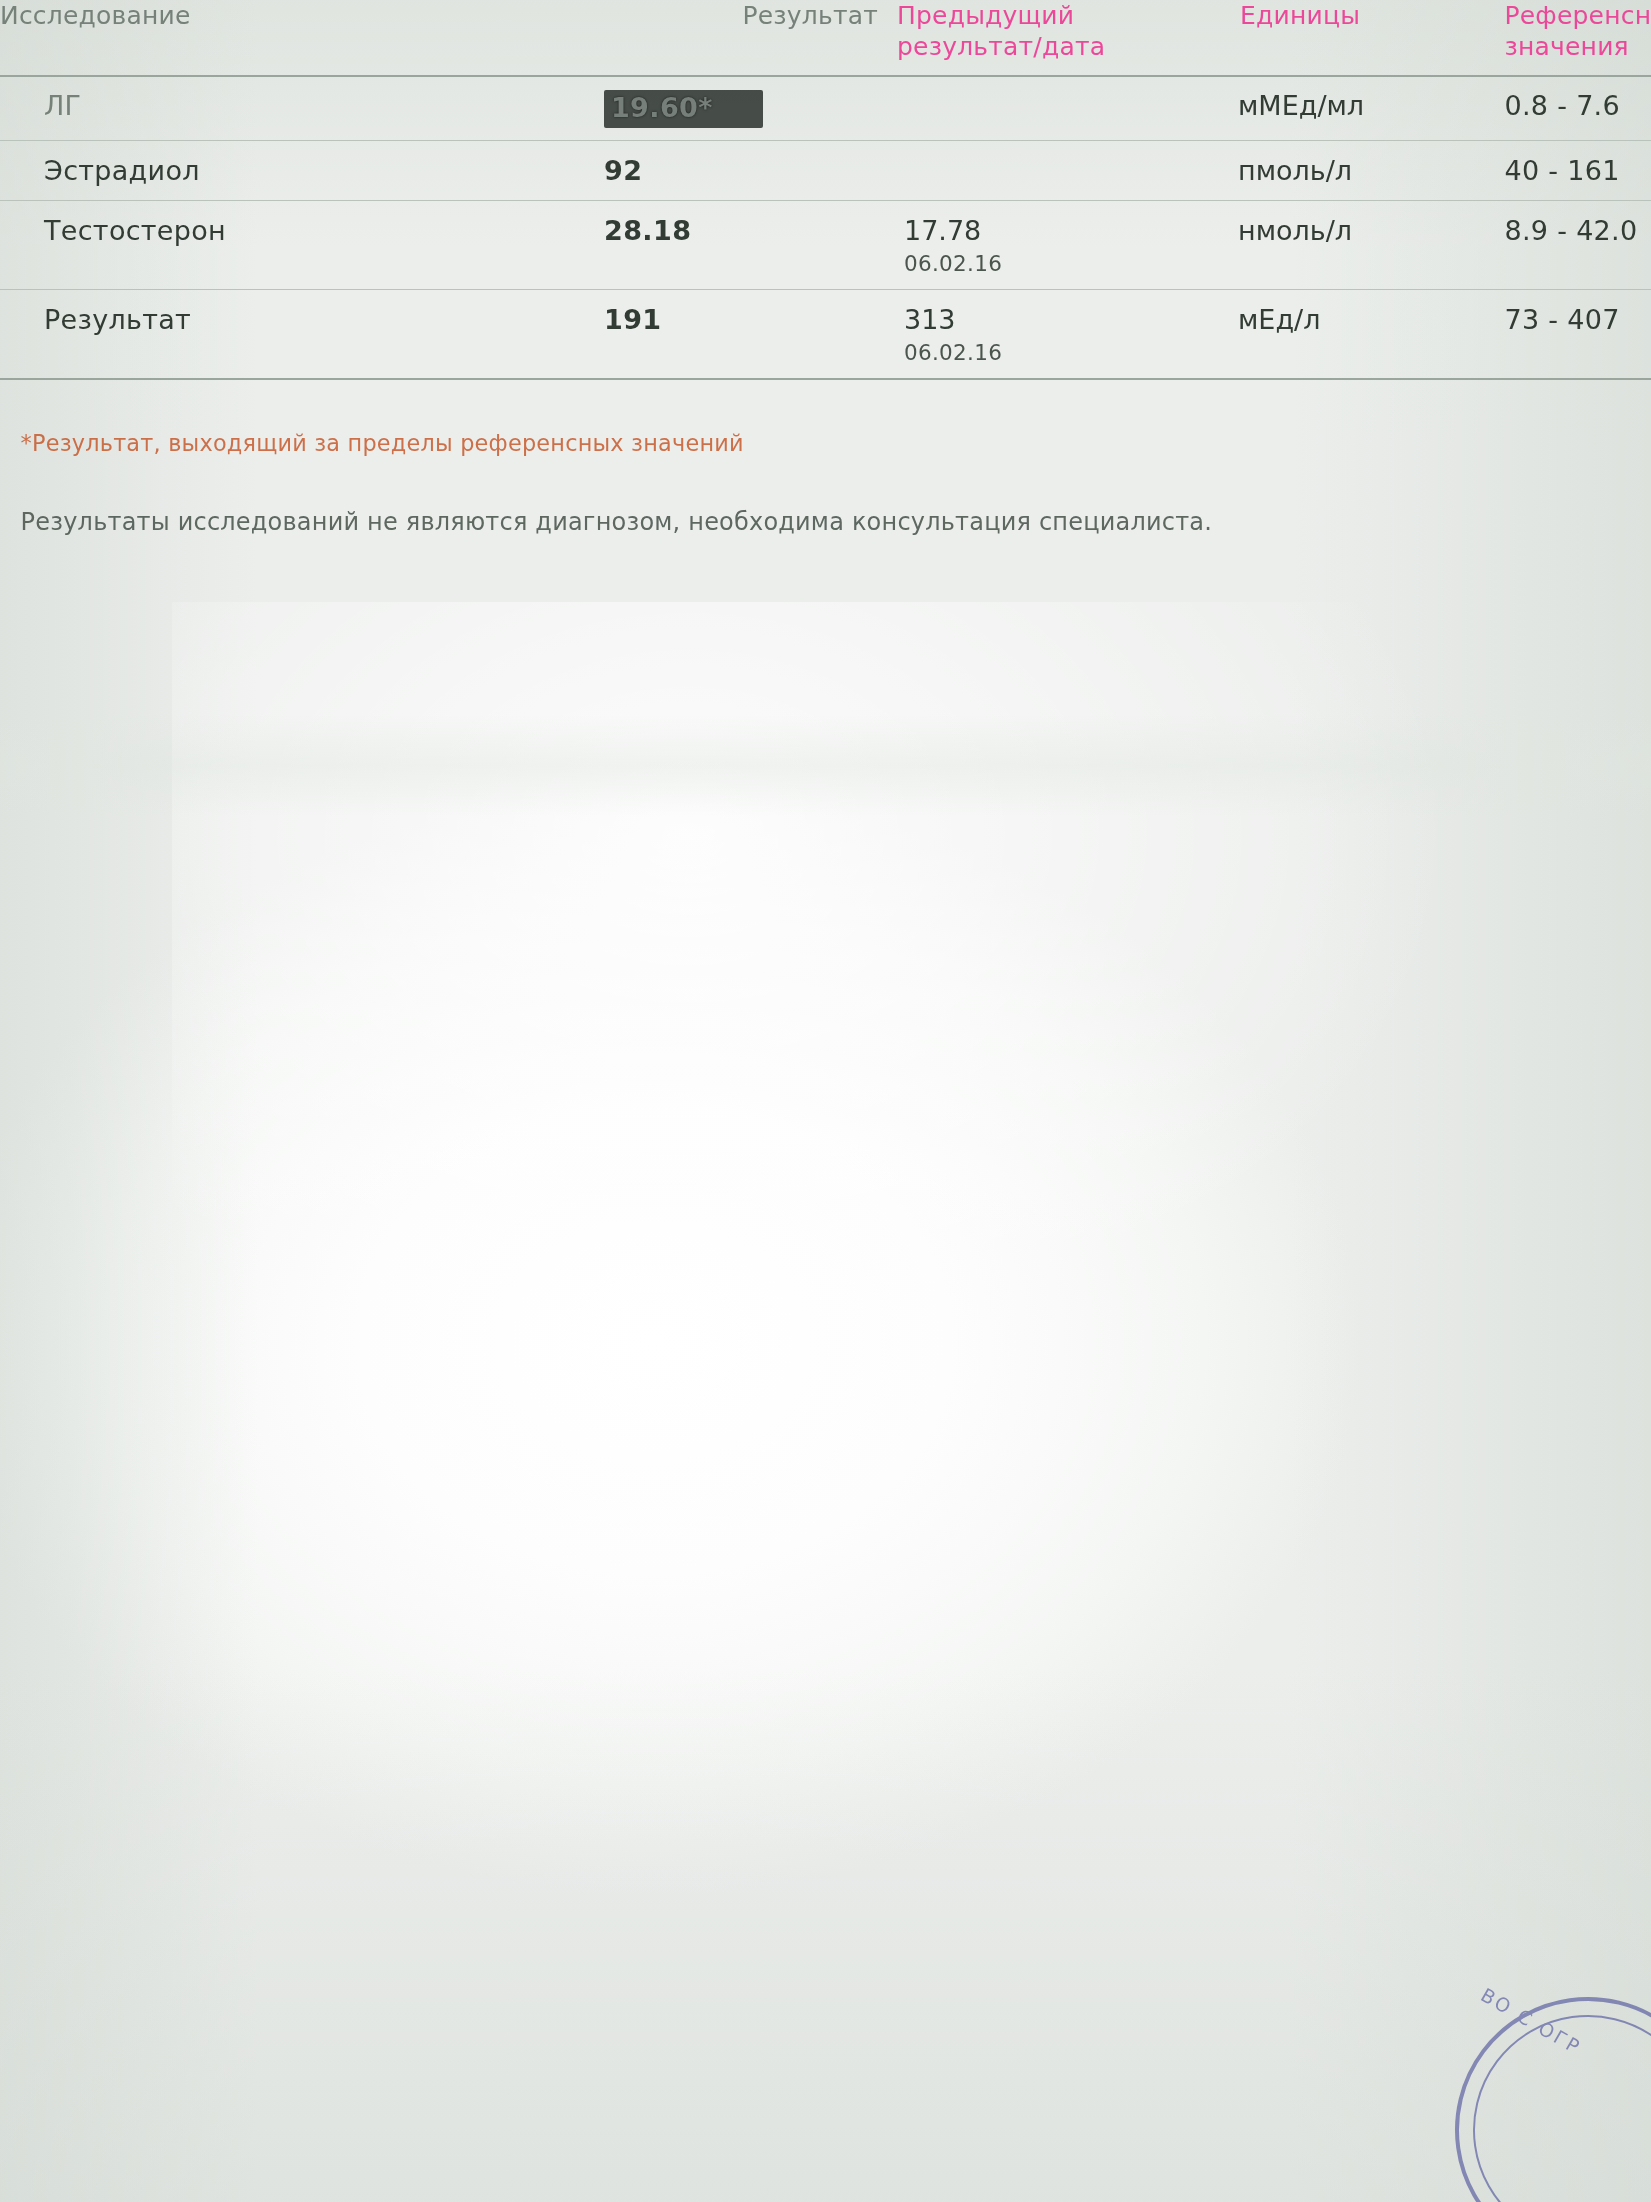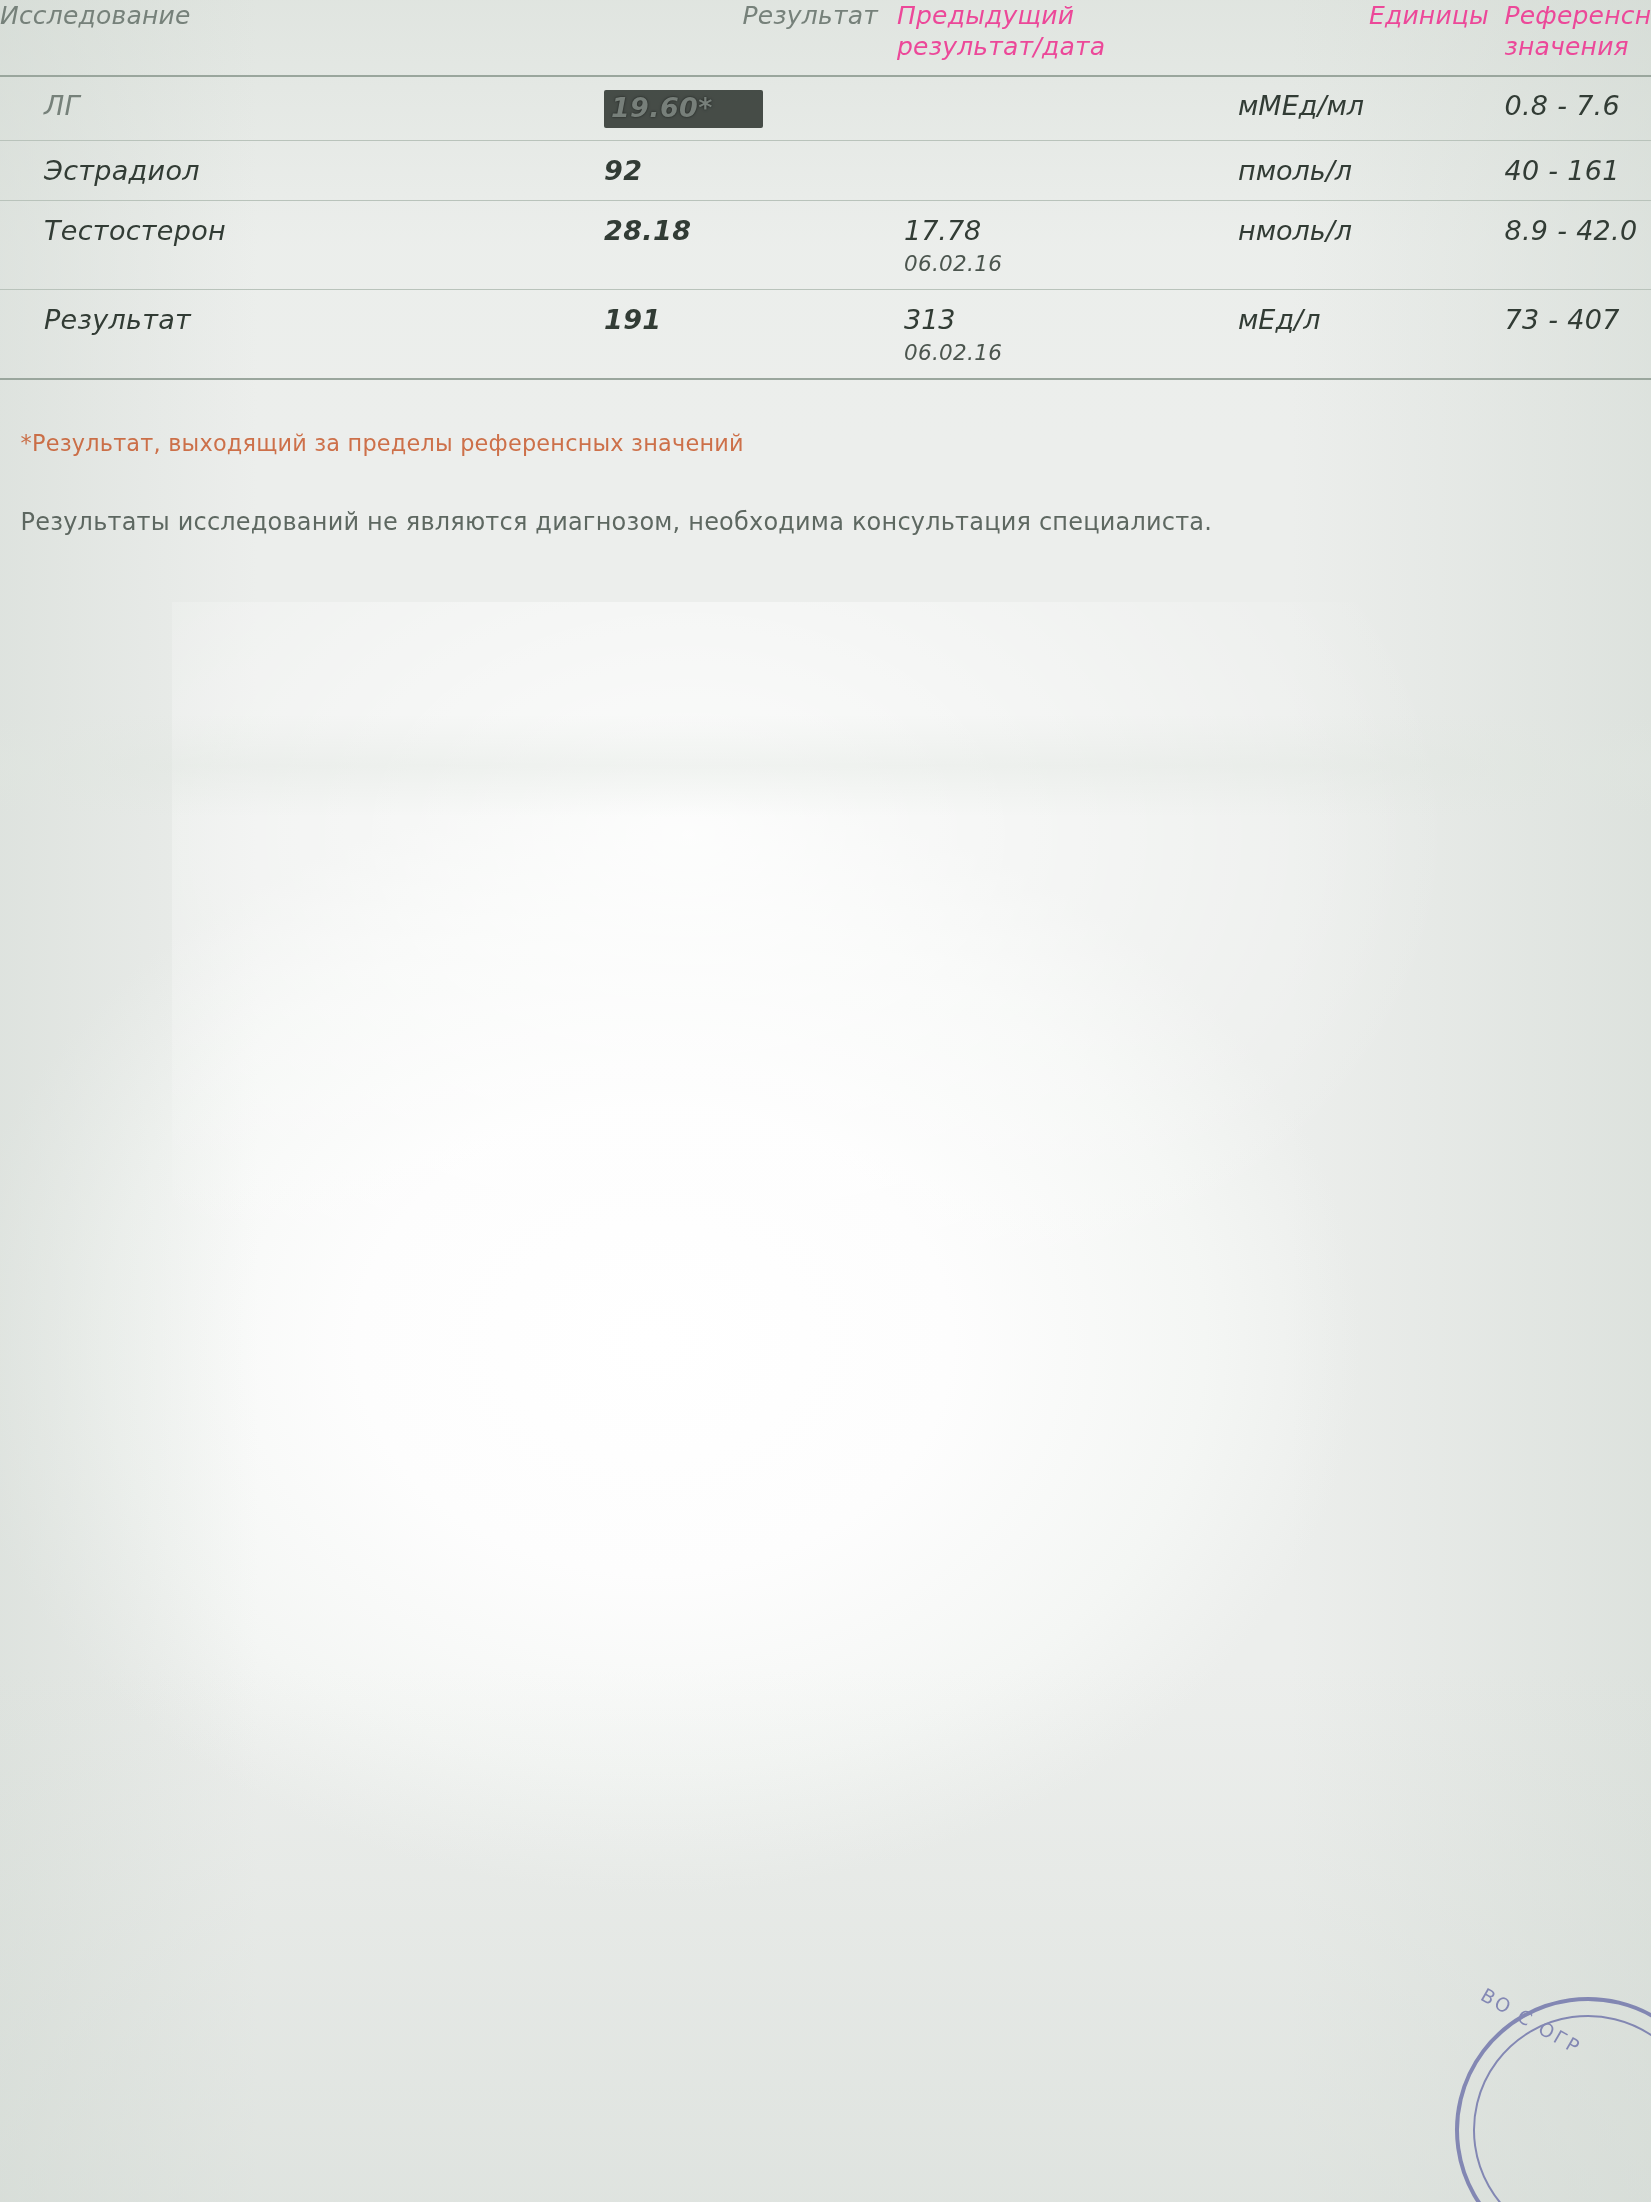--- a/index.html
+++ b/index.html
@@ -53,21 +53,20 @@
     background: linear-gradient(180deg, rgba(255,255,255,0) 0%, rgba(224,230,224,.38) 50%, rgba(255,255,255,0) 100%);
   }
 
   
   #report {
     position: absolute;
     left: 0;
     top: 0;
     width: 1356px;
     color: #2d3630;
-    font-style: italic;
   }
   table.results {
     width: 1635px;
     margin: 0;
     border-collapse: collapse;
     table-layout: fixed;
   }
   table.results col.c0 { width: 551px; }
   table.results col.c1 { width: 327px; }
   table.results col.c2 { width: 336px; }
@@ -80,21 +79,21 @@
     color: #ec4899;
     text-align: left;
     padding: 6.9px 0 12px 0;
     vertical-align: top;
     line-height: 1.25;
     letter-spacing: 0.2px;
   }
   thead th.cut { padding-top: 0; }
   thead th.res { padding-left: 53px; text-align: right; }
   thead th.prev { padding-left: 19px; }
-  thead th.unit { padding-left: 26px; text-align: right; }
+  thead th.unit { padding-left: 26px; }
   thead th.ref { padding-left: 15.5px; }
   thead th .hdr-l2 { display: block; }
 
   tbody td {
     font-size: 27px;
     color: #323c35;
     padding: 13.8px 0 12px 0;
     vertical-align: top;
     border-top: 1.7px solid #b9c3bb;
     line-height: 1.22;

